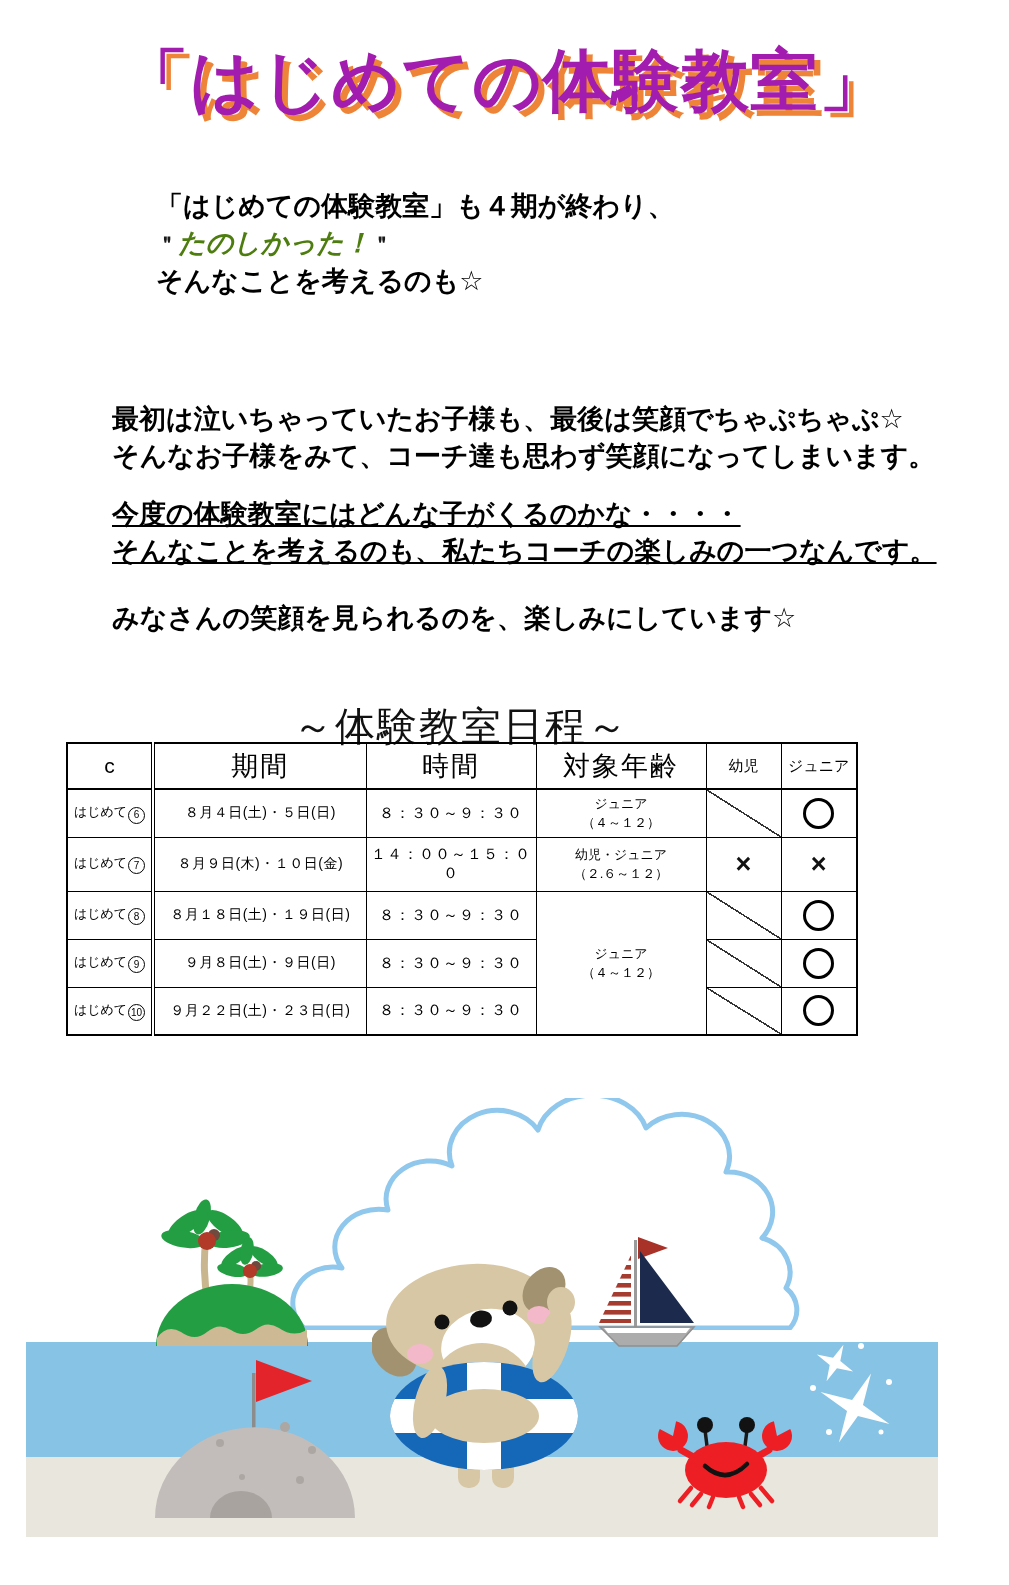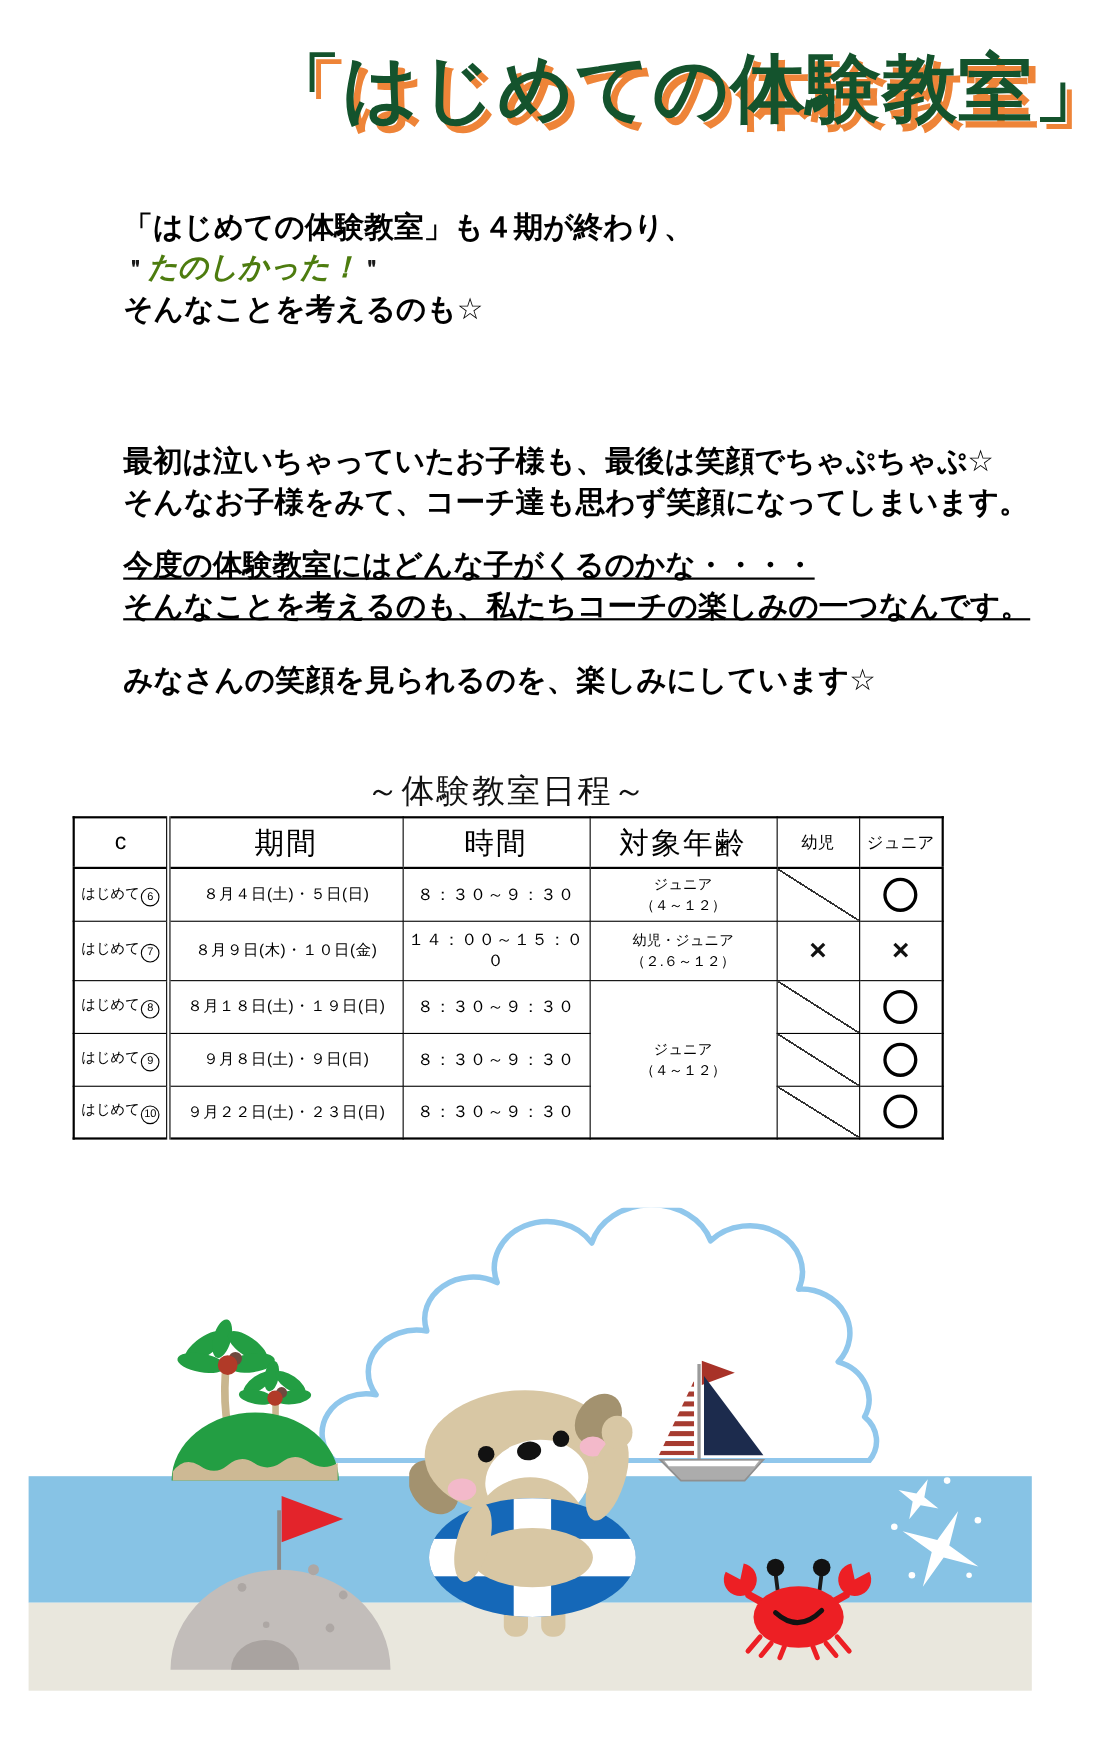--- a/index.html
+++ b/index.html
@@ -4,35 +4,35 @@
 <style>
   html,body { margin:0; padding:0; background:#fff; }
   #page {
     position:relative; width:1009px; height:1585px; background:#fff;
     font-family:"Liberation Sans","DejaVu Sans",sans-serif; color:#000; overflow:hidden;
   }
   .abs { position:absolute; }
 
   
   #title {
-    top:36px; left:0; width:1009px; text-align:right;
+    top:36px; left:0; width:1009px; text-align:center;
     font-size:68px; font-weight:bold; letter-spacing:1px;
-    color:#14532d; text-shadow:6px 6px 0 #ee8438;
+    color:#a21caf; text-shadow:6px 6px 0 #ee8438;
     white-space:nowrap;
   }
 
   
   .para { left:112px; font-size:27px; font-weight:bold; line-height:37px; white-space:nowrap; }
   .red  { color:#4d7c0f;font-style:italic; }
   .q    { color:#1a1a1a; font-size:22px; }
 
   
   #table-heading {
     top:699px; left:66px; width:790px; text-align:center;
-    font-size:30px; color:#111; letter-spacing:2px;
+    font-size:40px; color:#111; letter-spacing:2px;
   }
   #schedule {
     top:742px; left:66px; border-collapse:collapse; table-layout:fixed;
     border:2px solid #000; font-weight:normal;
   }
   #schedule td, #schedule th { border:1px solid #000; padding:0; text-align:center; vertical-align:middle; }
   #schedule .col-course { border-right:4px double #000; }
   #schedule thead th { border-bottom:2px solid #000; height:44px; font-weight:normal; }
   th.hdr-big   { font-size:27px; letter-spacing:2px; }
   th.hdr-small { font-size:15px; }
@@ -74,21 +74,21 @@
   #dog-svg      { left:372px; top:178px; z-index:5; }
   #crab-svg     { left:645px; top:330px; z-index:5; }
 </style>
 </head>
 <body>
 
 <div id="page">
 
   <div id="title" class="abs">「はじめての体験教室」</div>
 
-  <div class="para abs" style="top:188px;">
+  <div class="para abs" style="top:188px;margin-left:44px;">
     <div>「はじめての体験教室」も４期が終わり、</div>
     <div><span class="q">＂</span><span class="red">たのしかった！</span><span class="q">＂</span></div>
     <div>そんなことを考えるのも☆</div>
   </div>
 
   <div class="para abs" style="top:401px;">
     <div>最初は泣いちゃっていたお子様も、最後は笑顔でちゃぷちゃぷ☆</div>
     <div>そんなお子様をみて、コーチ達も思わず笑顔になってしまいます。</div>
   </div>
 

